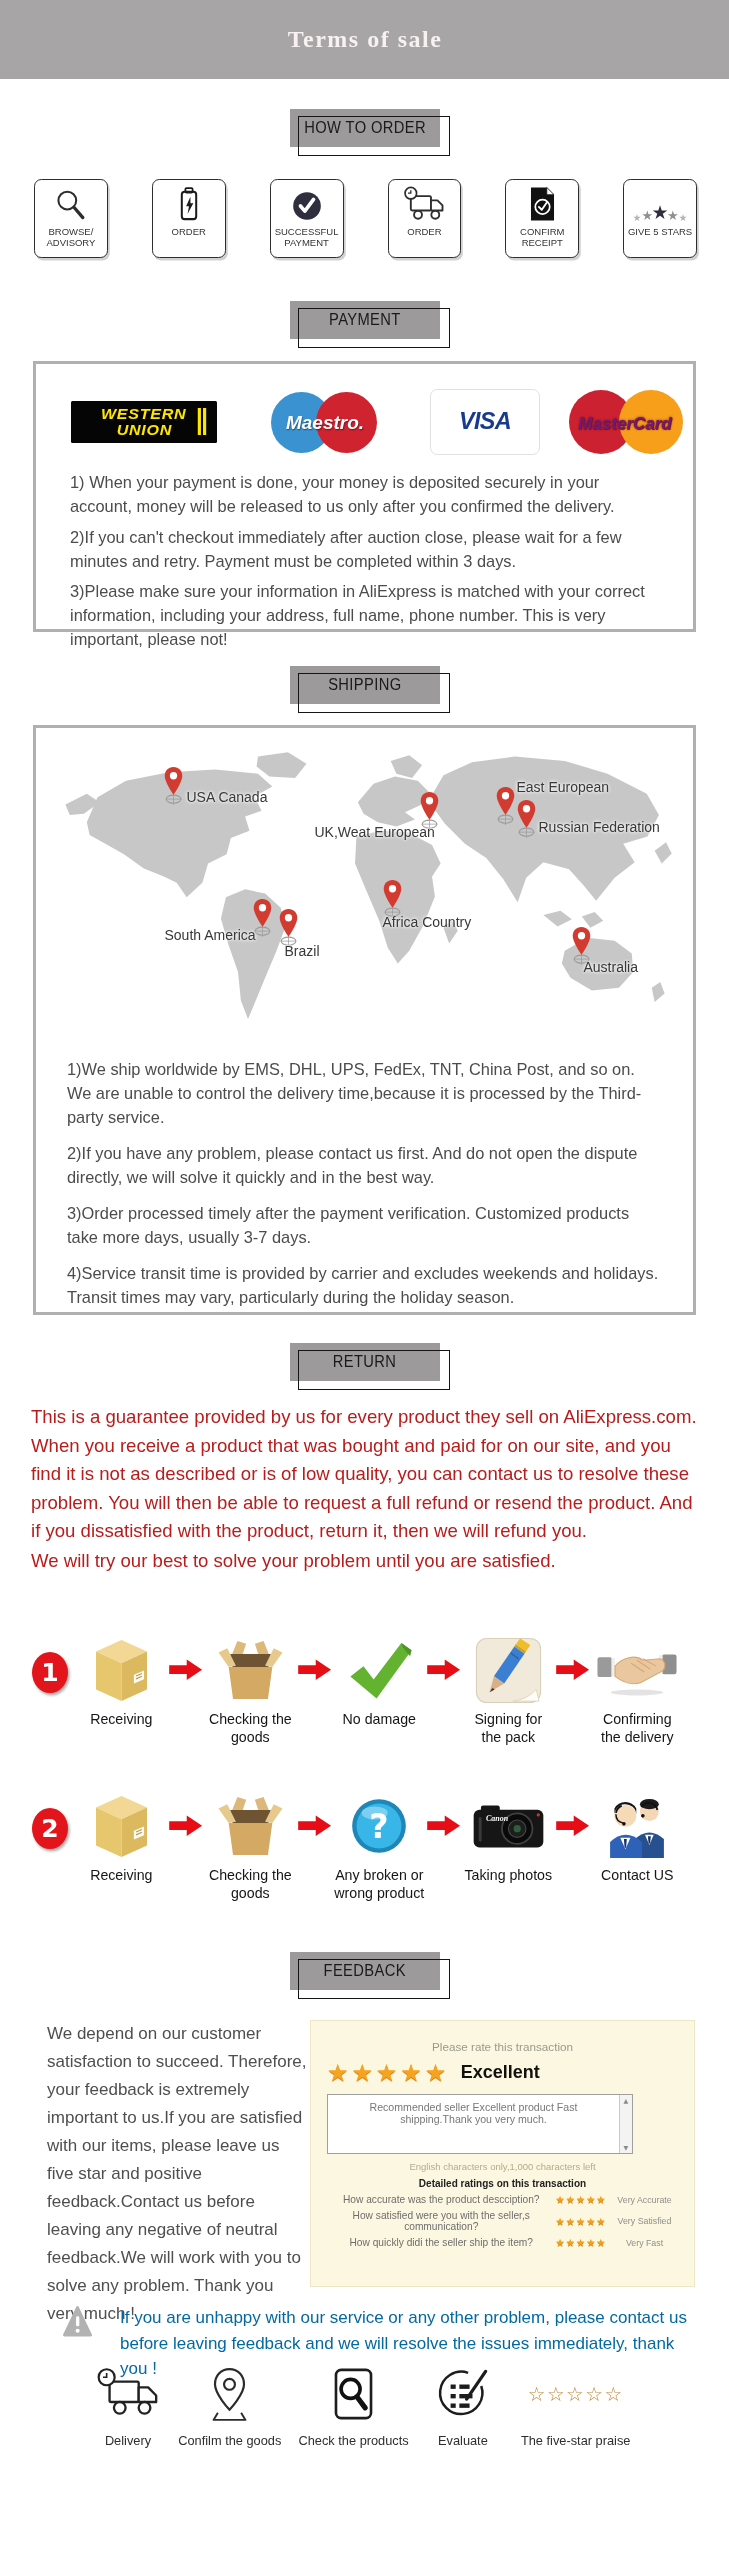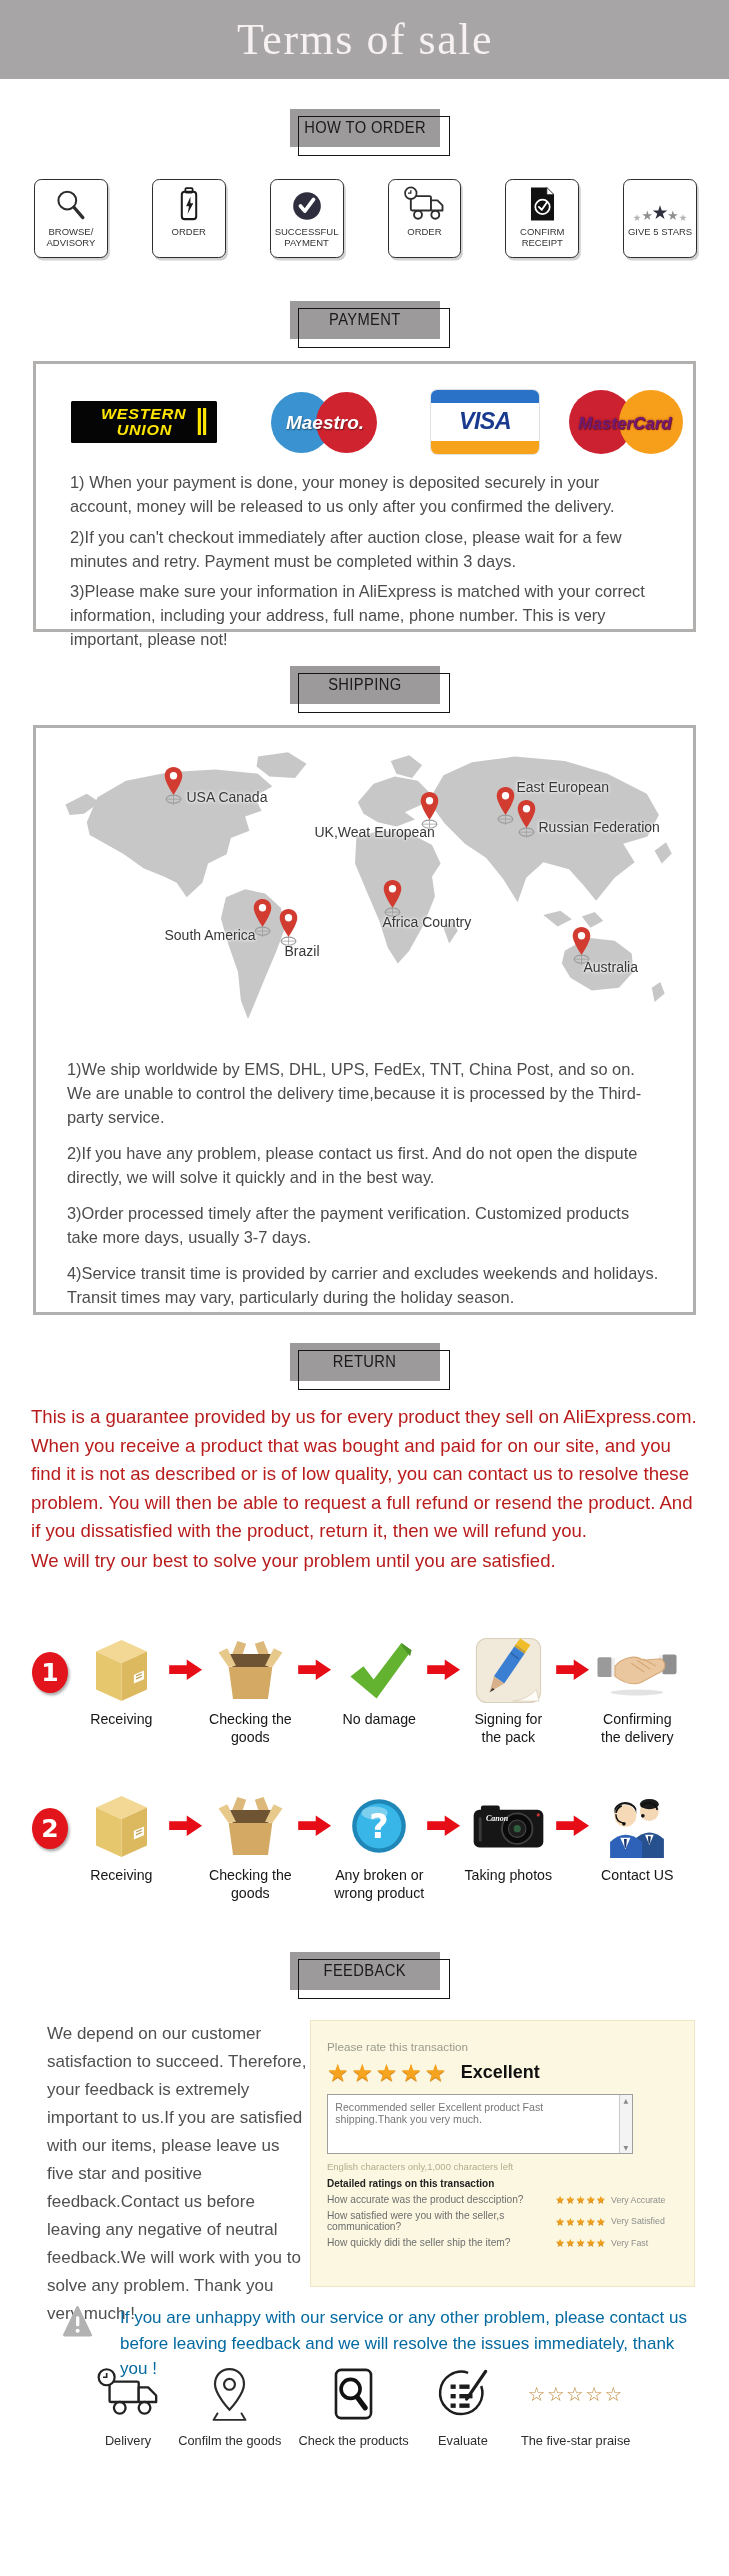--- a/index.html
+++ b/index.html
@@ -2,21 +2,21 @@
 <html style="font-size:11.7px"><head>
 <meta charset="utf-8">
 <style>
   html,body{margin:0;padding:0;background:#fff;}
   body{font-family:"Liberation Sans","DejaVu Sans",sans-serif;color:#3f3f3f;}
   .page{position:relative;width:730px;height:2576px;margin:0 auto;background:#fff;overflow:hidden;}
   .abs{position:absolute;}
 
   
   .hero{left:0;top:0;width:730px;height:79px;background:#a7a5a6;display:flex;align-items:center;justify-content:center;}
-  .hero h1{margin:0;font-family:"Liberation Serif","DejaVu Serif",serif;font-weight:400;font-size:44px;letter-spacing:1.5px;color:#f7f1f2;}
+  .hero h1{margin:0;font-family:"Liberation Serif","DejaVu Serif",serif;font-weight:700;font-size:24px;letter-spacing:1.5px;color:#f7f1f2;}
 
   
   .sec-label{left:50%;transform:translateX(-50%);width:150px;height:38px;background:#9c9a9b;display:flex;align-items:center;justify-content:center;}
   .sec-label::after{content:"";position:absolute;top:7.3px;left:8px;width:150px;height:38px;border:1.1px solid #151515;z-index:-1;}
   .sec-label span{display:inline-block;transform:scaleX(.92);font-size:16px;color:#1a1a1a;letter-spacing:0.4px;white-space:nowrap;}
 
   
   .cards{left:34px;top:179px;width:663px;display:flex;gap:44px;justify-content:center;}
   .card{width:74px;height:77px;background:#fff;border:1.2px solid #2d2d2d;border-radius:7.3px;box-shadow:1.8px 2.6px 0 rgba(0,0,0,.18);display:flex;flex-direction:column;align-items:center;}
   .card .ic{height:42px;display:flex;align-items:flex-end;justify-content:center;}
@@ -32,21 +32,21 @@
   .logos{position:relative;height:73px;margin-top:22px;}
   .wu{position:absolute;left:35px;top:14.6px;width:146px;height:42px;background:#050505;border-radius:1.5px;display:flex;flex-direction:column;align-items:center;justify-content:center;line-height:1;}
   .wu div{color:#ffe600;font-weight:700;font-style:italic;font-size:15.3px;letter-spacing:0.7px;transform:scaleX(1.05);}
   .wu .bars{position:absolute;right:10.2px;top:7.3px;bottom:7.3px;width:8.8px;display:flex;gap:2.9px;}
   .wu .bars i{display:block;width:2.6px;background:#ffe600;}
   .maestro{position:absolute;left:235px;top:5.8px;width:108px;height:61px;}
   .maestro .c{position:absolute;top:0;width:61px;height:61px;border-radius:50%;}
   .maestro .cb{left:0;background:#3a93d0;}
   .maestro .cr{left:45px;background:#cf2330;}
   .maestro span{position:absolute;left:0;right:0;top:20.4px;text-align:center;color:#fff;font-weight:700;font-style:italic;font-size:19px;text-shadow:0.7px 0.7px 1.5px rgba(0,0,0,.5);}
-  .visa{position:absolute;left:394px;top:2.9px;width:108px;height:64px;background:#fff;border:1.5px solid #e0e0e0;border-radius:7.3px;overflow:hidden;display:flex;flex-direction:column;}
+  .visa{position:absolute;left:394px;top:2.9px;width:108px;height:64px;background:#fff;border:1.5px solid #e0e0e0;border-radius:7.3px;overflow:hidden;display:flex;flex-direction:row;}
   .visa .t{height:13px;background:#2a72c8;}
   .visa .m{flex:1;display:flex;align-items:center;justify-content:center;font-weight:700;font-style:italic;font-size:23.4px;color:#1a3a8f;letter-spacing:-0.7px;}
   .visa .b{height:13px;background:#f7a21b;}
   .mc{position:absolute;left:530px;top:4.4px;width:118px;height:64px;}
   .mc .c{position:absolute;top:0;width:64px;height:64px;border-radius:50%;}
   .mc .cl{left:2.9px;background:#cc2131;}
   .mc .cr{left:53px;background:#f79e1b;}
   .mc span{position:absolute;left:0;right:0;top:23.4px;text-align:center;color:#701a75;font-weight:700;font-style:italic;font-size:17px;text-shadow:0 0 2.2px #7a1320,0.7px 0.7px 0.7px #7a1320;}
   .notes{padding:4.4px 34px 0 34px;}
   .notes p{margin:6.6px 0;font-size:16.4px;line-height:24px;color:#4c4c4c;}
@@ -69,21 +69,21 @@
   .flow{display:flex;align-items:flex-start;}
   .fnum{width:38px;margin-right:7.3px;display:flex;justify-content:center;margin-top:19px;}
   .fnum b{width:36px;height:41px;border-radius:50%;background:#e3151c;color:#fff;font-size:25px;font-family:"DejaVu Sans",sans-serif;display:flex;align-items:center;justify-content:center;box-shadow:1.5px 2.2px 2.9px rgba(0,0,0,.35);}
   .fstep{width:90px;text-align:center;}
   .fstep .icell{height:74px;display:flex;align-items:center;justify-content:center;}
   .fstep .flb{margin-top:2.9px;font-size:14.2px;line-height:18px;color:#161616;}
   .farrow{width:39px;height:74px;display:flex;align-items:center;justify-content:center;}
 
   
   .fb-para{left:47px;top:2020px;width:261px;font-size:17px;line-height:28px;color:#4f4f4f;}
-  .fb-panel{left:310px;top:2020px;width:385px;height:267px;background:#fbf7e0;border:0.7px solid #eee6c4;box-sizing:border-box;padding:19px 16px 0 16px;}
+  .fb-panel{left:310px;top:2020px;width:385px;height:267px;background:#fbf7e0;border:0.7px solid #eee6c4;box-sizing:border-box;padding:19px 16px 0 16px;text-align:center;}
   .fb-prompt{font-size:11.7px;color:#9a9a8c;}
   .fb-starrow{display:flex;align-items:center;margin-top:5.8px;}
   .bigstars{font-family:"DejaVu Sans",sans-serif;font-size:24px;letter-spacing:2.9px;color:#f6a41f;text-shadow:0 0.7px 0.7px #c97708;}
   .fb-overall{margin-left:11.7px;font-size:18px;font-weight:700;color:#111;}
   .fb-comment{position:relative;margin-top:7.3px;width:306px;height:60px;background:#ffffff;border:0.7px solid #9f9f9f;font-size:10.6px;color:#777;padding:5.8px 20.4px 5.8px 7.3px;box-sizing:border-box;}
   .fb-sb{position:absolute;top:0;right:0;bottom:0;width:12.4px;background:#f3f3f3;border-left:0.7px solid #c9c9c9;display:flex;flex-direction:column;justify-content:space-between;align-items:center;padding:2.2px 0;font-size:6.2px;color:#8a8a8a;font-family:"DejaVu Sans",sans-serif;}
   .fb-chars{margin-top:7.3px;font-size:9.5px;color:#b3ac8e;}
   .fb-dtitle{margin-top:5.8px;font-size:10px;font-weight:700;color:#222;}
   .frow{display:flex;align-items:center;margin:5.1px 0;}
   .fq{flex:1;font-size:10.2px;color:#6e6e6e;}

